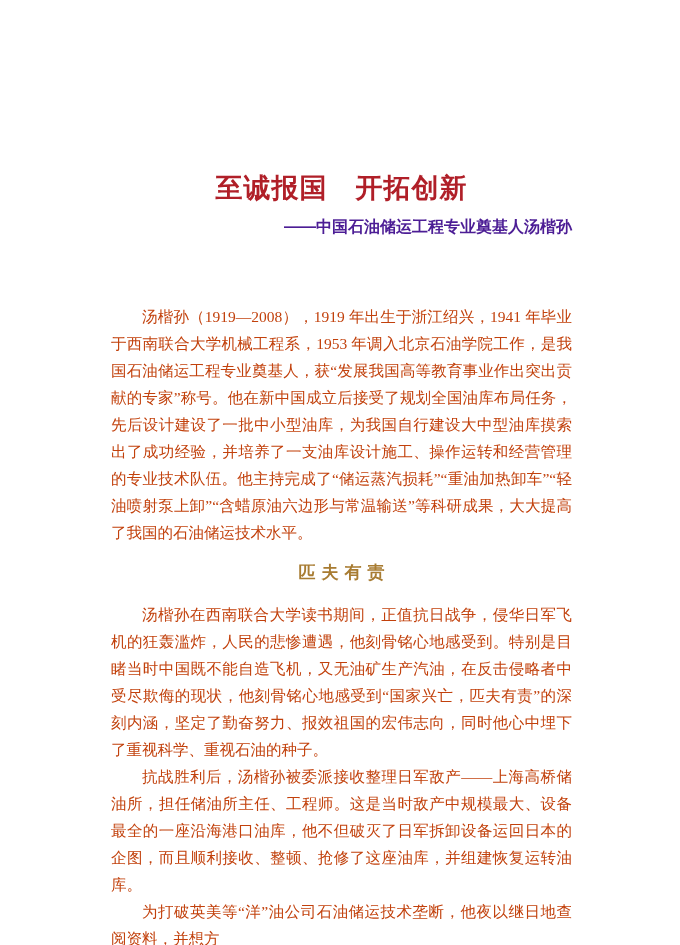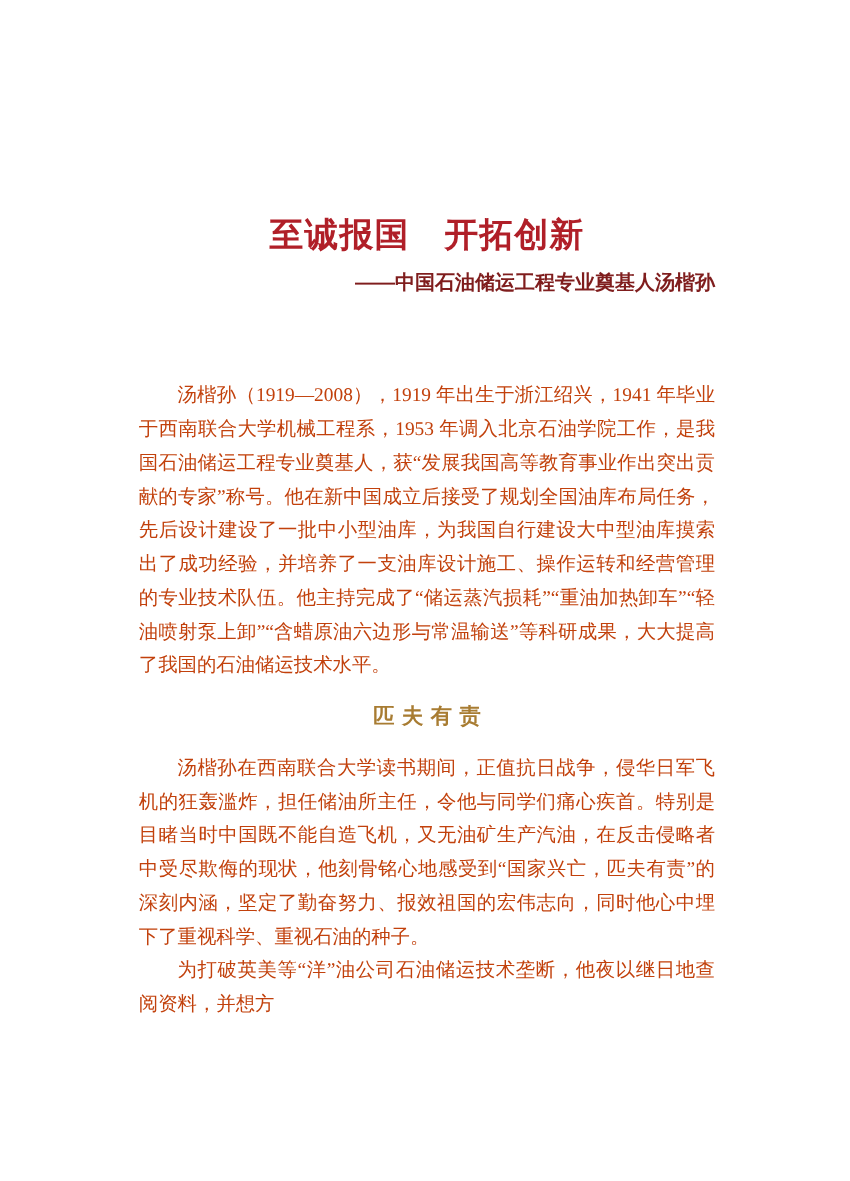--- a/index.html
+++ b/index.html
@@ -29,21 +29,21 @@
       color: #b01f28;
       letter-spacing: 1px;
       font-family: "Liberation Serif", "DejaVu Serif", serif;
     }
     .article-subtitle {
       margin-top: 13px;
       text-align: right;
       font-size: 16px;
       line-height: 20px;
       font-weight: 700;
-      color: #7f1d1d;
+      color: #4c1d95;
       font-family: "Liberation Sans", "DejaVu Sans", sans-serif;
     }
     .intro-block {
       margin-top: 66px;
     }
     .body-para {
       margin: 0;
       font-size: 15.5px;
       line-height: 27px;
       color: #c2410c;
@@ -73,18 +73,19 @@
 
     <div class="article-subtitle">——中国石油储运工程专业奠基人汤楷孙</div>
 
     <div class="intro-block">
       <p class="body-para">汤楷孙（1919—2008），1919 年出生于浙江绍兴，1941 年毕业于西南联合大学机械工程系，1953 年调入北京石油学院工作，是我国石油储运工程专业奠基人，获“发展我国高等教育事业作出突出贡献的专家”称号。他在新中国成立后接受了规划全国油库布局任务，先后设计建设了一批中小型油库，为我国自行建设大中型油库摸索出了成功经验，并培养了一支油库设计施工、操作运转和经营管理的专业技术队伍。他主持完成了“储运蒸汽损耗”“重油加热卸车”“轻油喷射泵上卸”“含蜡原油六边形与常温输送”等科研成果，大大提高了我国的石油储运技术水平。</p>
     </div>
 
     <h2 class="section-heading">匹夫有责</h2>
 
     <div>
-        <p class="body-para">汤楷孙在西南联合大学读书期间，正值抗日战争，侵华日军飞机的狂轰滥炸，担任储油所主任，令他与同学们痛心疾首。特别是目睹当时中国既不能自造飞机，又无油矿生产汽油，在反击侵略者中受尽欺侮的现状，他刻骨铭心地感受到“国家兴亡，匹夫有责”的深刻内涵，坚定了勤奋努力、报效祖国的宏伟志向，同时他心中埋下了重视科学、重视石油的种子。</p>
+        <p class="body-para">汤楷孙在西南联合大学读书期间，正值抗日战争，侵华日军飞机的狂轰滥炸，人民的悲惨遭遇，他刻骨铭心地感受到。特别是目睹当时中国既不能自造飞机，又无油矿生产汽油，在反击侵略者中受尽欺侮的现状，他刻骨铭心地感受到“国家兴亡，匹夫有责”的深刻内涵，坚定了勤奋努力、报效祖国的宏伟志向，同时他心中埋下了重视科学、重视石油的种子。</p>
+        <p class="body-para">抗战胜利后，汤楷孙被委派接收整理日军敌产——上海高桥储油所，担任储油所主任、工程师。这是当时敌产中规模最大、设备最全的一座沿海港口油库，他不但破灭了日军拆卸设备运回日本的企图，而且顺利接收、整顿、抢修了这座油库，并组建恢复运转油库。</p>
         <p class="body-para">为打破英美等“洋”油公司石油储运技术垄断，他夜以继日地查阅资料，并想方</p>
       </div>
 
   </div>
 </div>
 
 </body></html>

